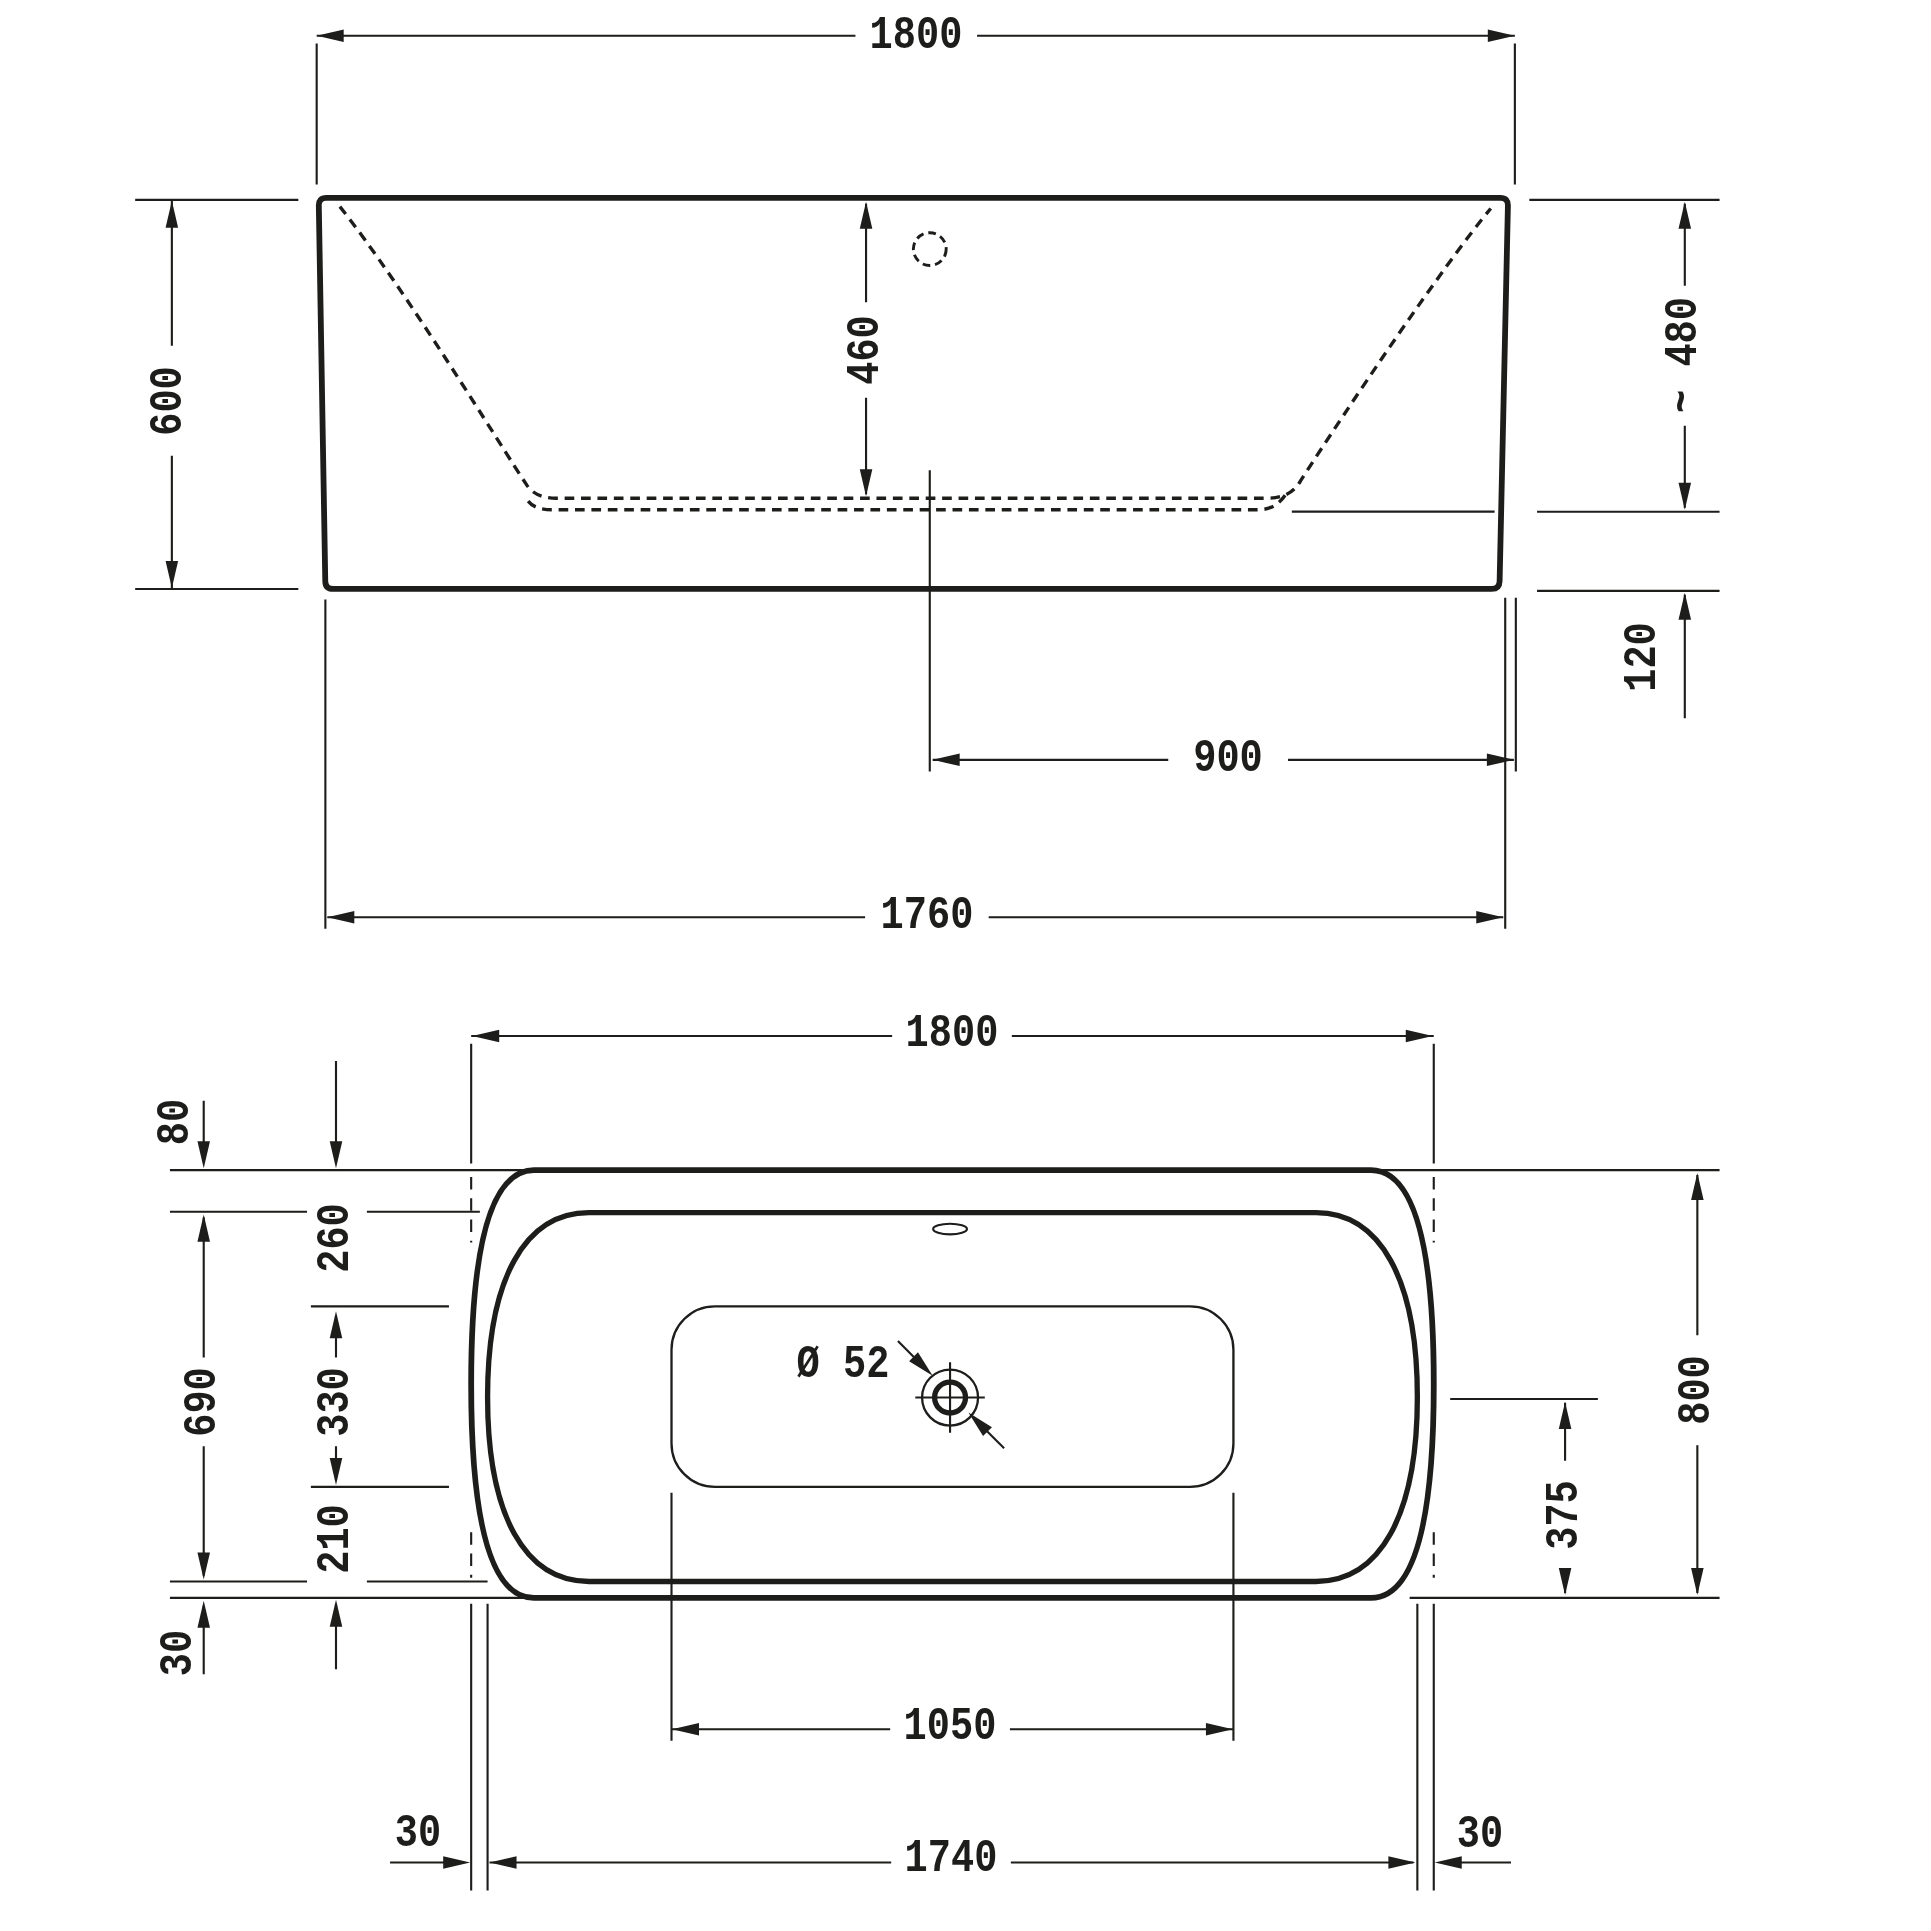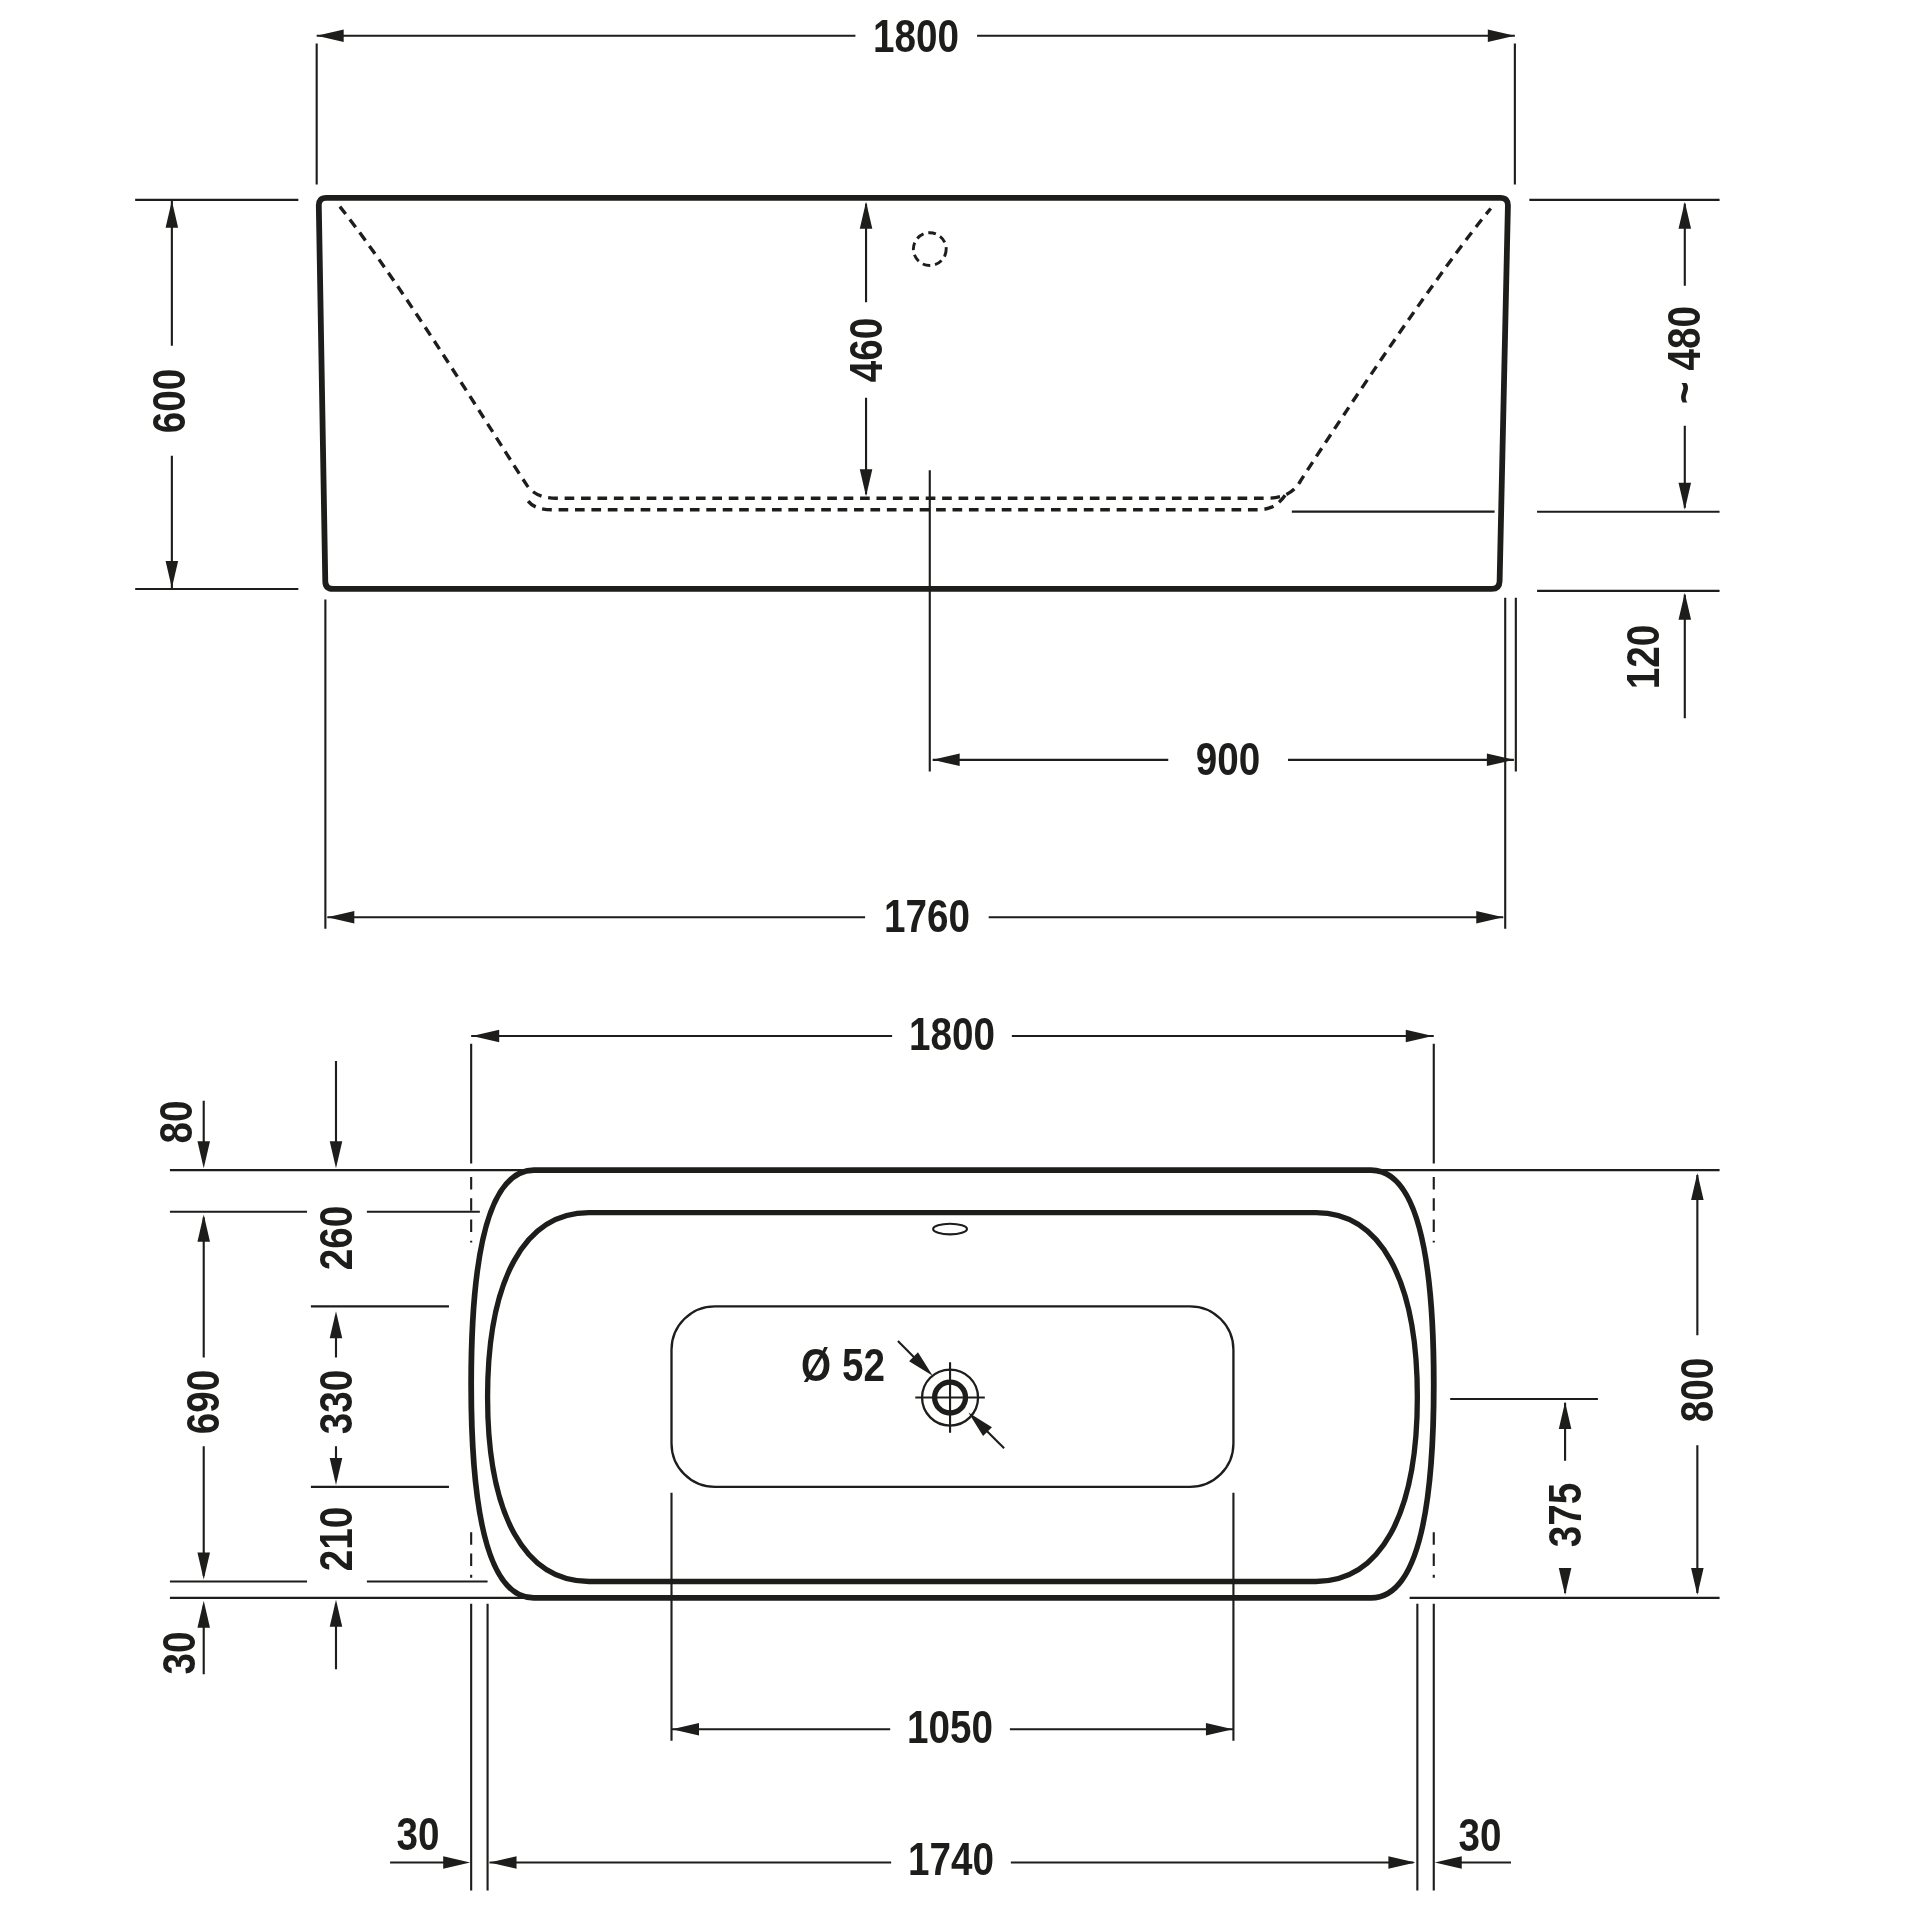--- a/index.html
+++ b/index.html
@@ -1,20 +1,20 @@
 <!DOCTYPE html>
 <html><head>
 <meta charset="utf-8">
 <style>
   html,body{margin:0;padding:0;background:#fff;}
   .sheet{
     position:relative;
     width:1931px;height:1931px;
     background:#ffffff;
-    font-family:Liberation Sans, sans-serif;
+    font-family:Liberation Mono, monospace;
     overflow:hidden;
   }
   .sheet svg{position:absolute;left:0;top:0;}
   
   .ln       {stroke:#1d1d1b;fill:none;stroke-width:2.2;}
   .ln.thick {stroke-width:6;}
   .ln.med   {stroke-width:5.5;}
   .ln.mid   {stroke-width:2.4;}
   .ln.dash  {stroke-width:3.5;stroke-dasharray:10 7;}
   .ln.dashf {stroke-width:3;stroke-dasharray:8 5;}

